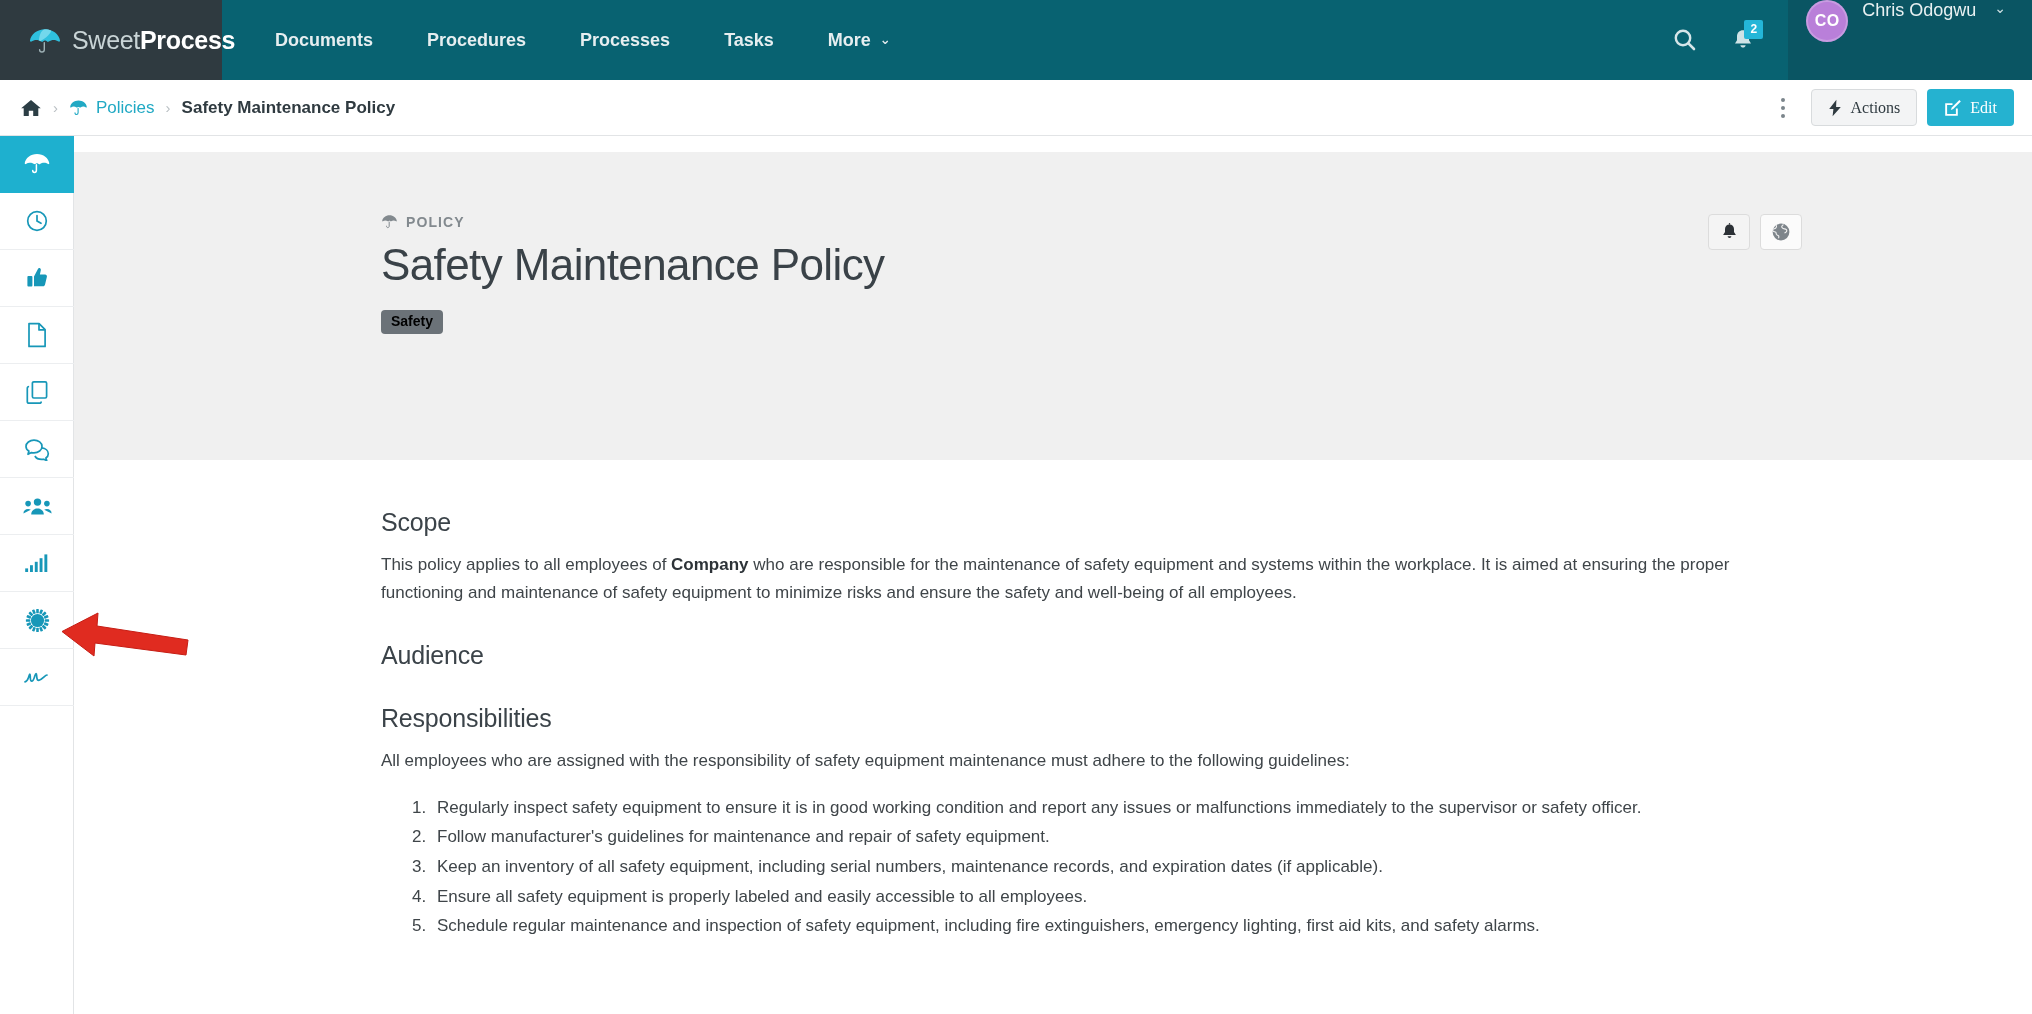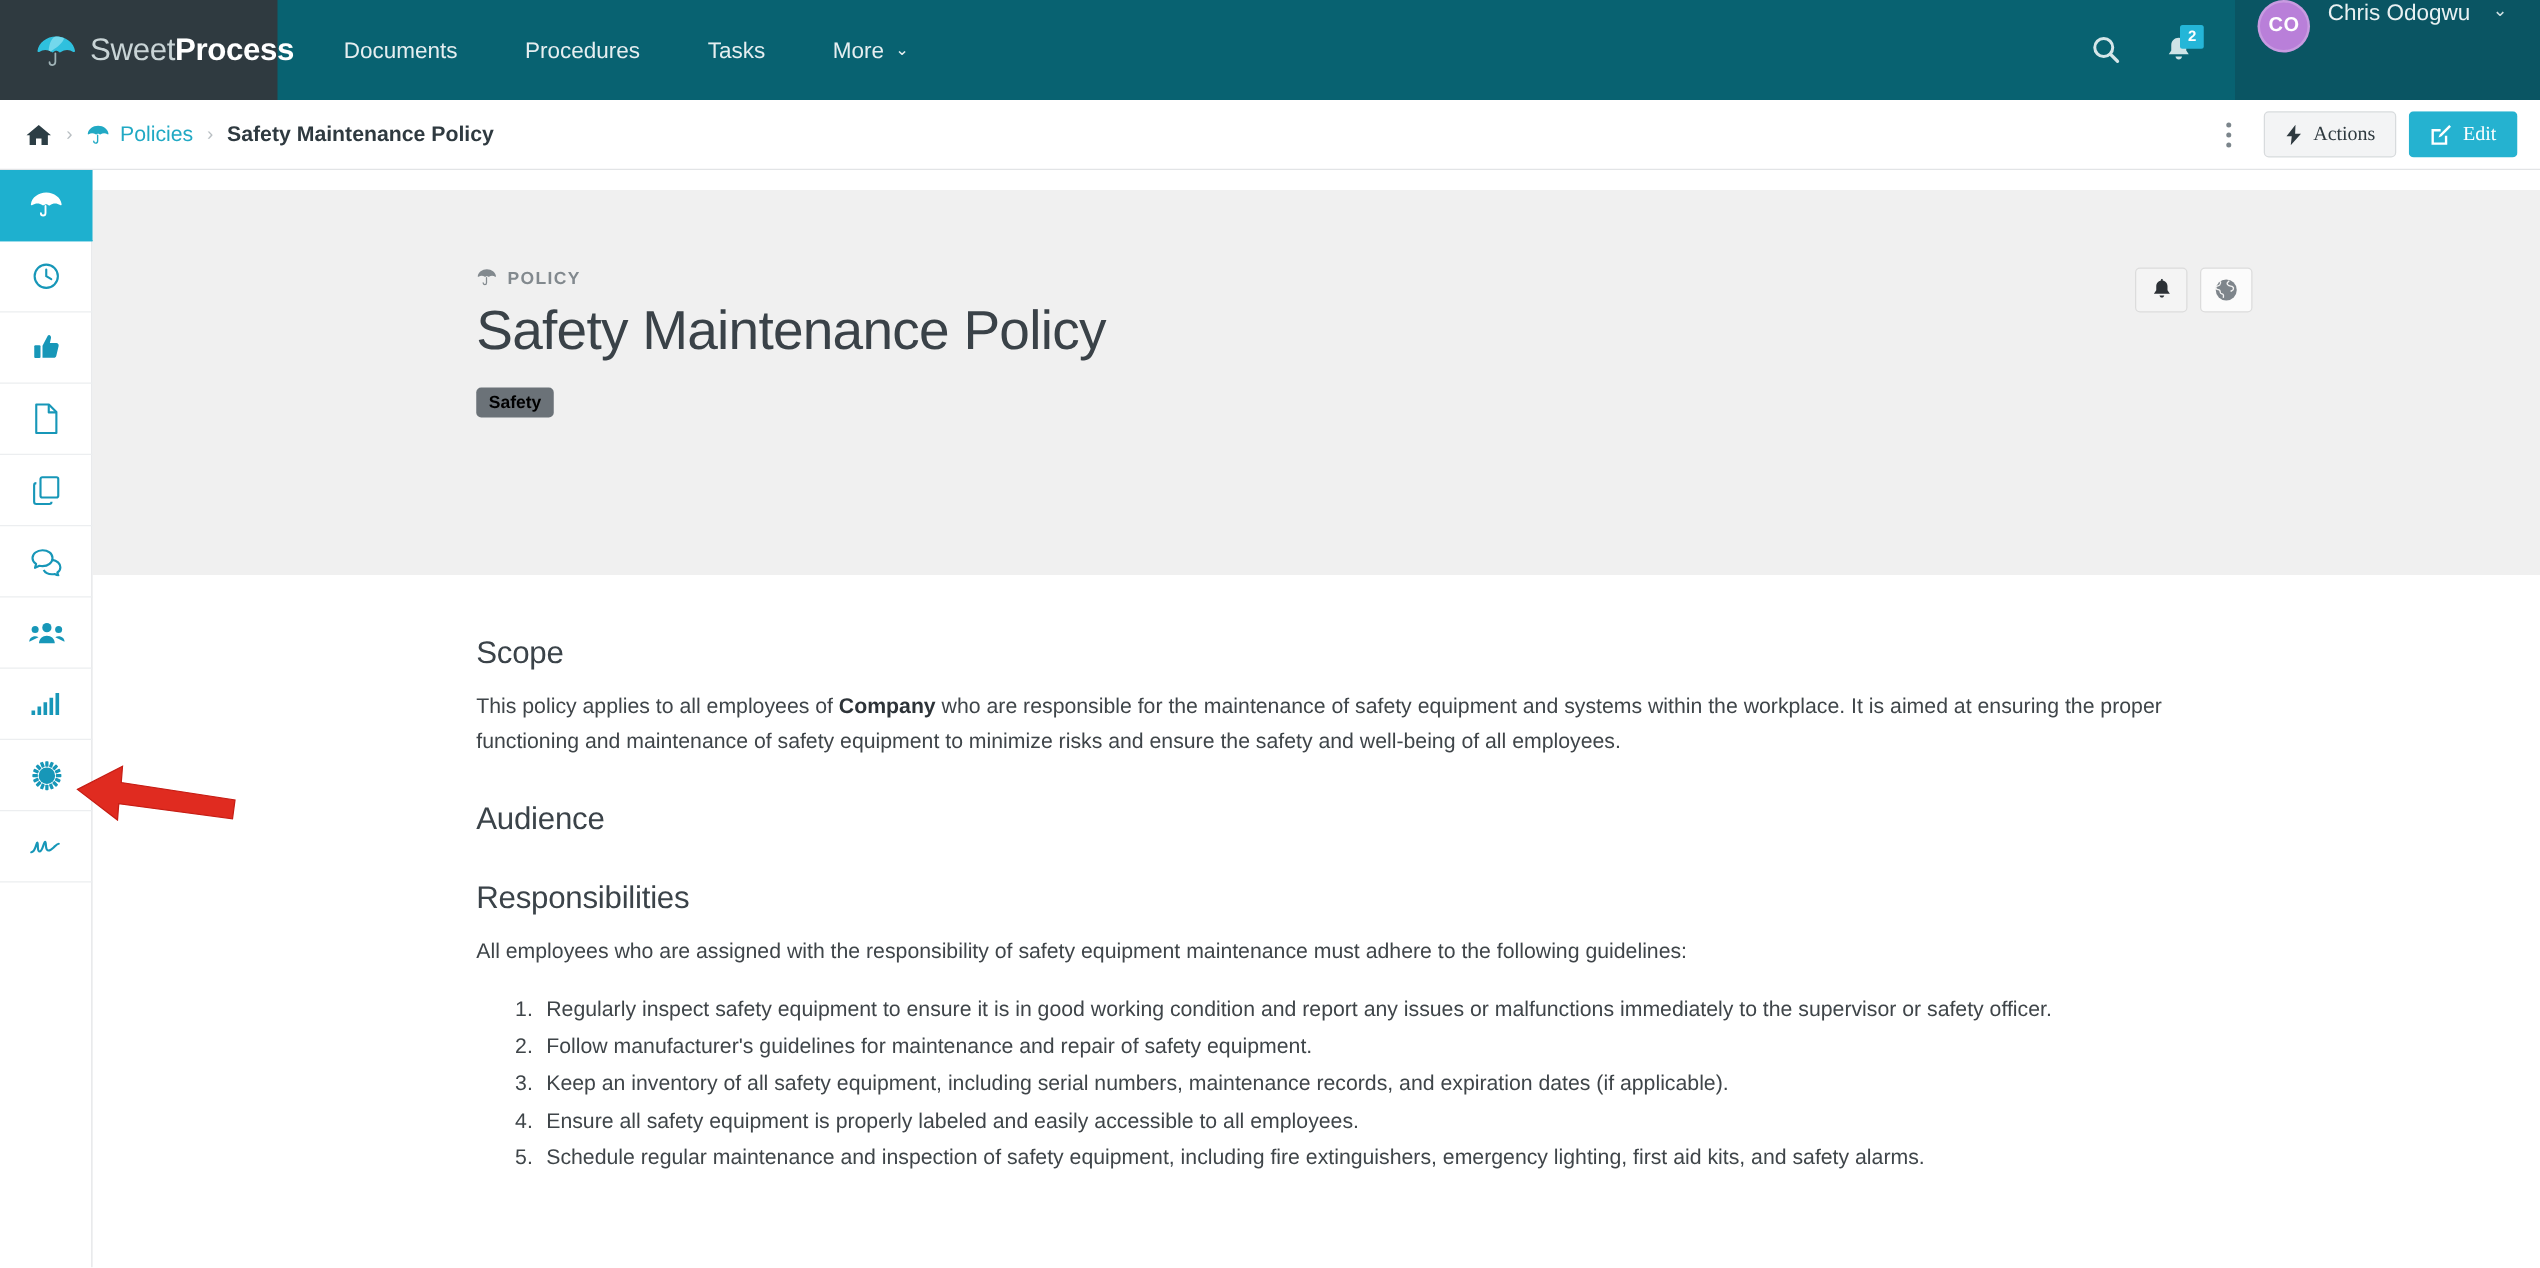--- a/index.html
+++ b/index.html
@@ -31,21 +31,21 @@
   .brand-logo { width: 34px; height: 26px; margin-right: 10px; flex: 0 0 auto; display:block; }
   .brand-text {
     font-size: 25px; color: #ffffff; letter-spacing: -0.3px;
     white-space: nowrap; line-height: 1;
   }
   .brand-text .sweet { color: #c9d4d6; font-weight: 400; }
   .brand-text .process { color: #ffffff; font-weight: 700; }
 
   .nav-items { display: flex; align-items: center; height: 80px; padding-left: 26px; }
   .nav-item {
-    color: #e6eef0; font-size: 18px; font-weight: 400;
+    color: #e6eef0; font-size: 18px; font-weight: 700;
     padding: 0 27px; height: 80px; line-height: 80px;
     cursor: pointer; white-space: nowrap;
   }
   .nav-caret { display: inline-block; margin-left: 9px; font-size: 13px; vertical-align: 2px; }
 
   .nav-right { margin-left: auto; display: flex; align-items: center; height: 80px; }
   .nav-icon-btn {
     width: 58px; height: 80px; display: flex; align-items: center; justify-content: center;
     cursor: pointer; position: relative;
   }
@@ -198,20 +198,21 @@
         <path d="M16.3 15.6v6.8c0 1.6-1.1 2.6-2.4 2.6-1.3 0-2.3-1-2.3-2.3" fill="none" stroke="#9fb2b6" stroke-width="1.4" stroke-linecap="round"></path>
       </svg>
       <div class="brand-text">
         <span class="sweet">Sweet</span><span class="process">Process</span>
       </div>
     </div>
 
     <div class="nav-items">
       <div class="nav-item">Documents</div>
       <div class="nav-item">Procedures</div>
+      <div class="nav-item">Processes</div>
       <div class="nav-item">Tasks</div>
       <div class="nav-item">
         <span>More</span><span class="nav-caret">⌄</span>
       </div>
     </div>
 
     <div class="nav-right">
       <div class="nav-icon-btn">
         <svg width="26" height="26" viewBox="0 0 26 26">
           <circle cx="11" cy="11" r="7.2" fill="none" stroke="#d6e6e9" stroke-width="2.4"></circle>

